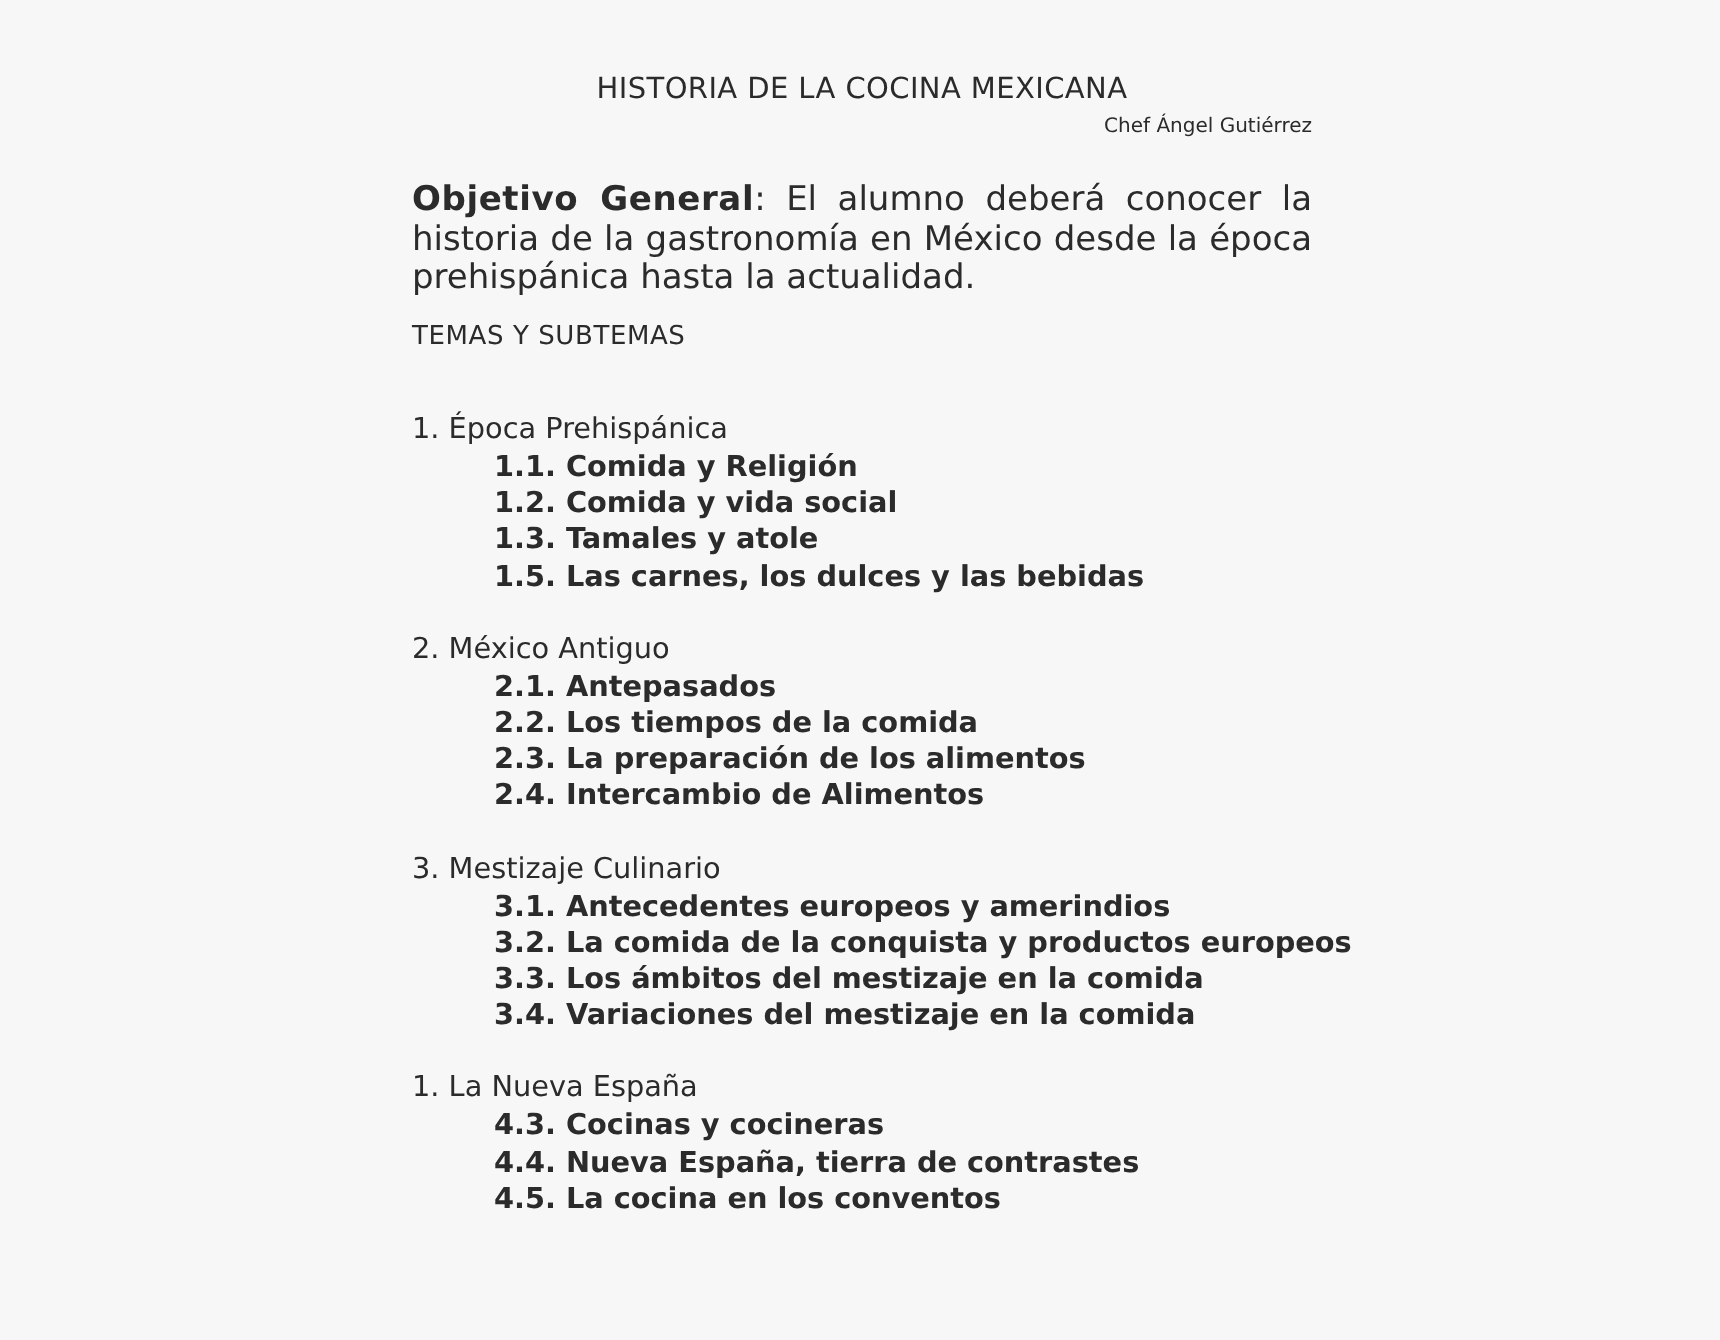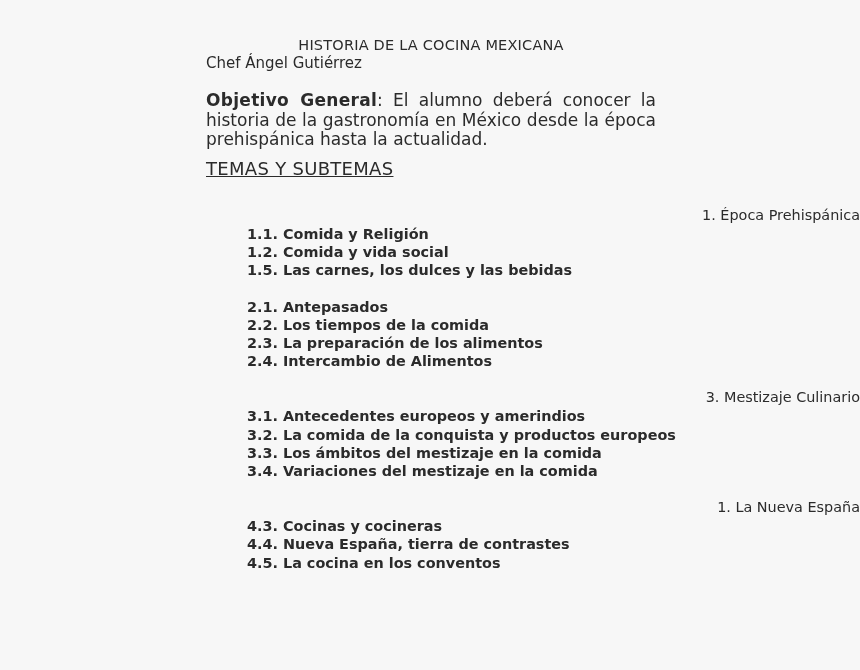--- a/index.html
+++ b/index.html
@@ -29,22 +29,22 @@
     width: 450px;
   }
   .doc-title {
     text-align: center;
     font-size: 14.5px;
     line-height: 18px;
     letter-spacing: 0.2px;
     white-space: nowrap;
   }
   .doc-subtitle {
-    text-align: left;
-    font-size: 15px;
+    text-align: right;
+    font-size: 10px;
     line-height: 19px;
     white-space: nowrap;
   }
 
   
   .objective {
     position: absolute;
     left: 206px;
     top: 74px;
     width: 450px;
@@ -56,43 +56,41 @@
   .objective .lead {
     font-weight: bold;
     letter-spacing: 0.3px;
   }
 
   
   .temas-heading {
     position: absolute;
     left: 206px;
     top: 160px;
-    font-size: 18px;
+    font-size: 13px;
     line-height: 18px;
     letter-spacing: 0.3px;
     white-space: nowrap;
-    text-decoration: underline;
   }
 
   
   .outline {
     position: absolute;
     left: 0;
     top: 206px;
     width: 860px;
   }
   .topic-block {
     margin-bottom: 18px;
   }
   .topic-title {
     margin-left: 206px;
     font-size: 14.4px;
     line-height: 19px;
     white-space: nowrap;
-    text-align: right;
   }
   .subtopic {
     margin-left: 247px;
     font-size: 14.4px;
     line-height: 18.2px;
     white-space: nowrap;
     font-weight: bold;
   }
 </style>
 </head>
@@ -109,23 +107,25 @@
     <span class="lead">Objetivo  General</span><span>: El alumno deberá conocer la historia de la gastronomía en México desde la época prehispánica hasta la actualidad.</span>
   </p>
 
   <div class="temas-heading">TEMAS Y SUBTEMAS</div>
 
   <div class="outline" id="outline-root">
       <div class="topic-block">
         <div class="topic-title">1. Época Prehispánica</div>
         <div class="subtopic">1.1.  Comida y Religión</div>
         <div class="subtopic">1.2.  Comida y vida social</div>
+        <div class="subtopic">1.3.  Tamales y atole</div>
         <div class="subtopic">1.5.  Las carnes, los dulces y las bebidas</div>
       </div>
       <div class="topic-block">
+        <div class="topic-title">2. México Antiguo</div>
         <div class="subtopic">2.1.  Antepasados</div>
         <div class="subtopic">2.2.  Los tiempos de la comida</div>
         <div class="subtopic">2.3.  La preparación de los alimentos</div>
         <div class="subtopic">2.4.  Intercambio de Alimentos</div>
       </div>
       <div class="topic-block">
         <div class="topic-title">3. Mestizaje Culinario</div>
         <div class="subtopic">3.1.  Antecedentes europeos y amerindios</div>
         <div class="subtopic">3.2.  La comida de la conquista y productos europeos</div>
         <div class="subtopic">3.3.  Los ámbitos del mestizaje en la comida</div>

